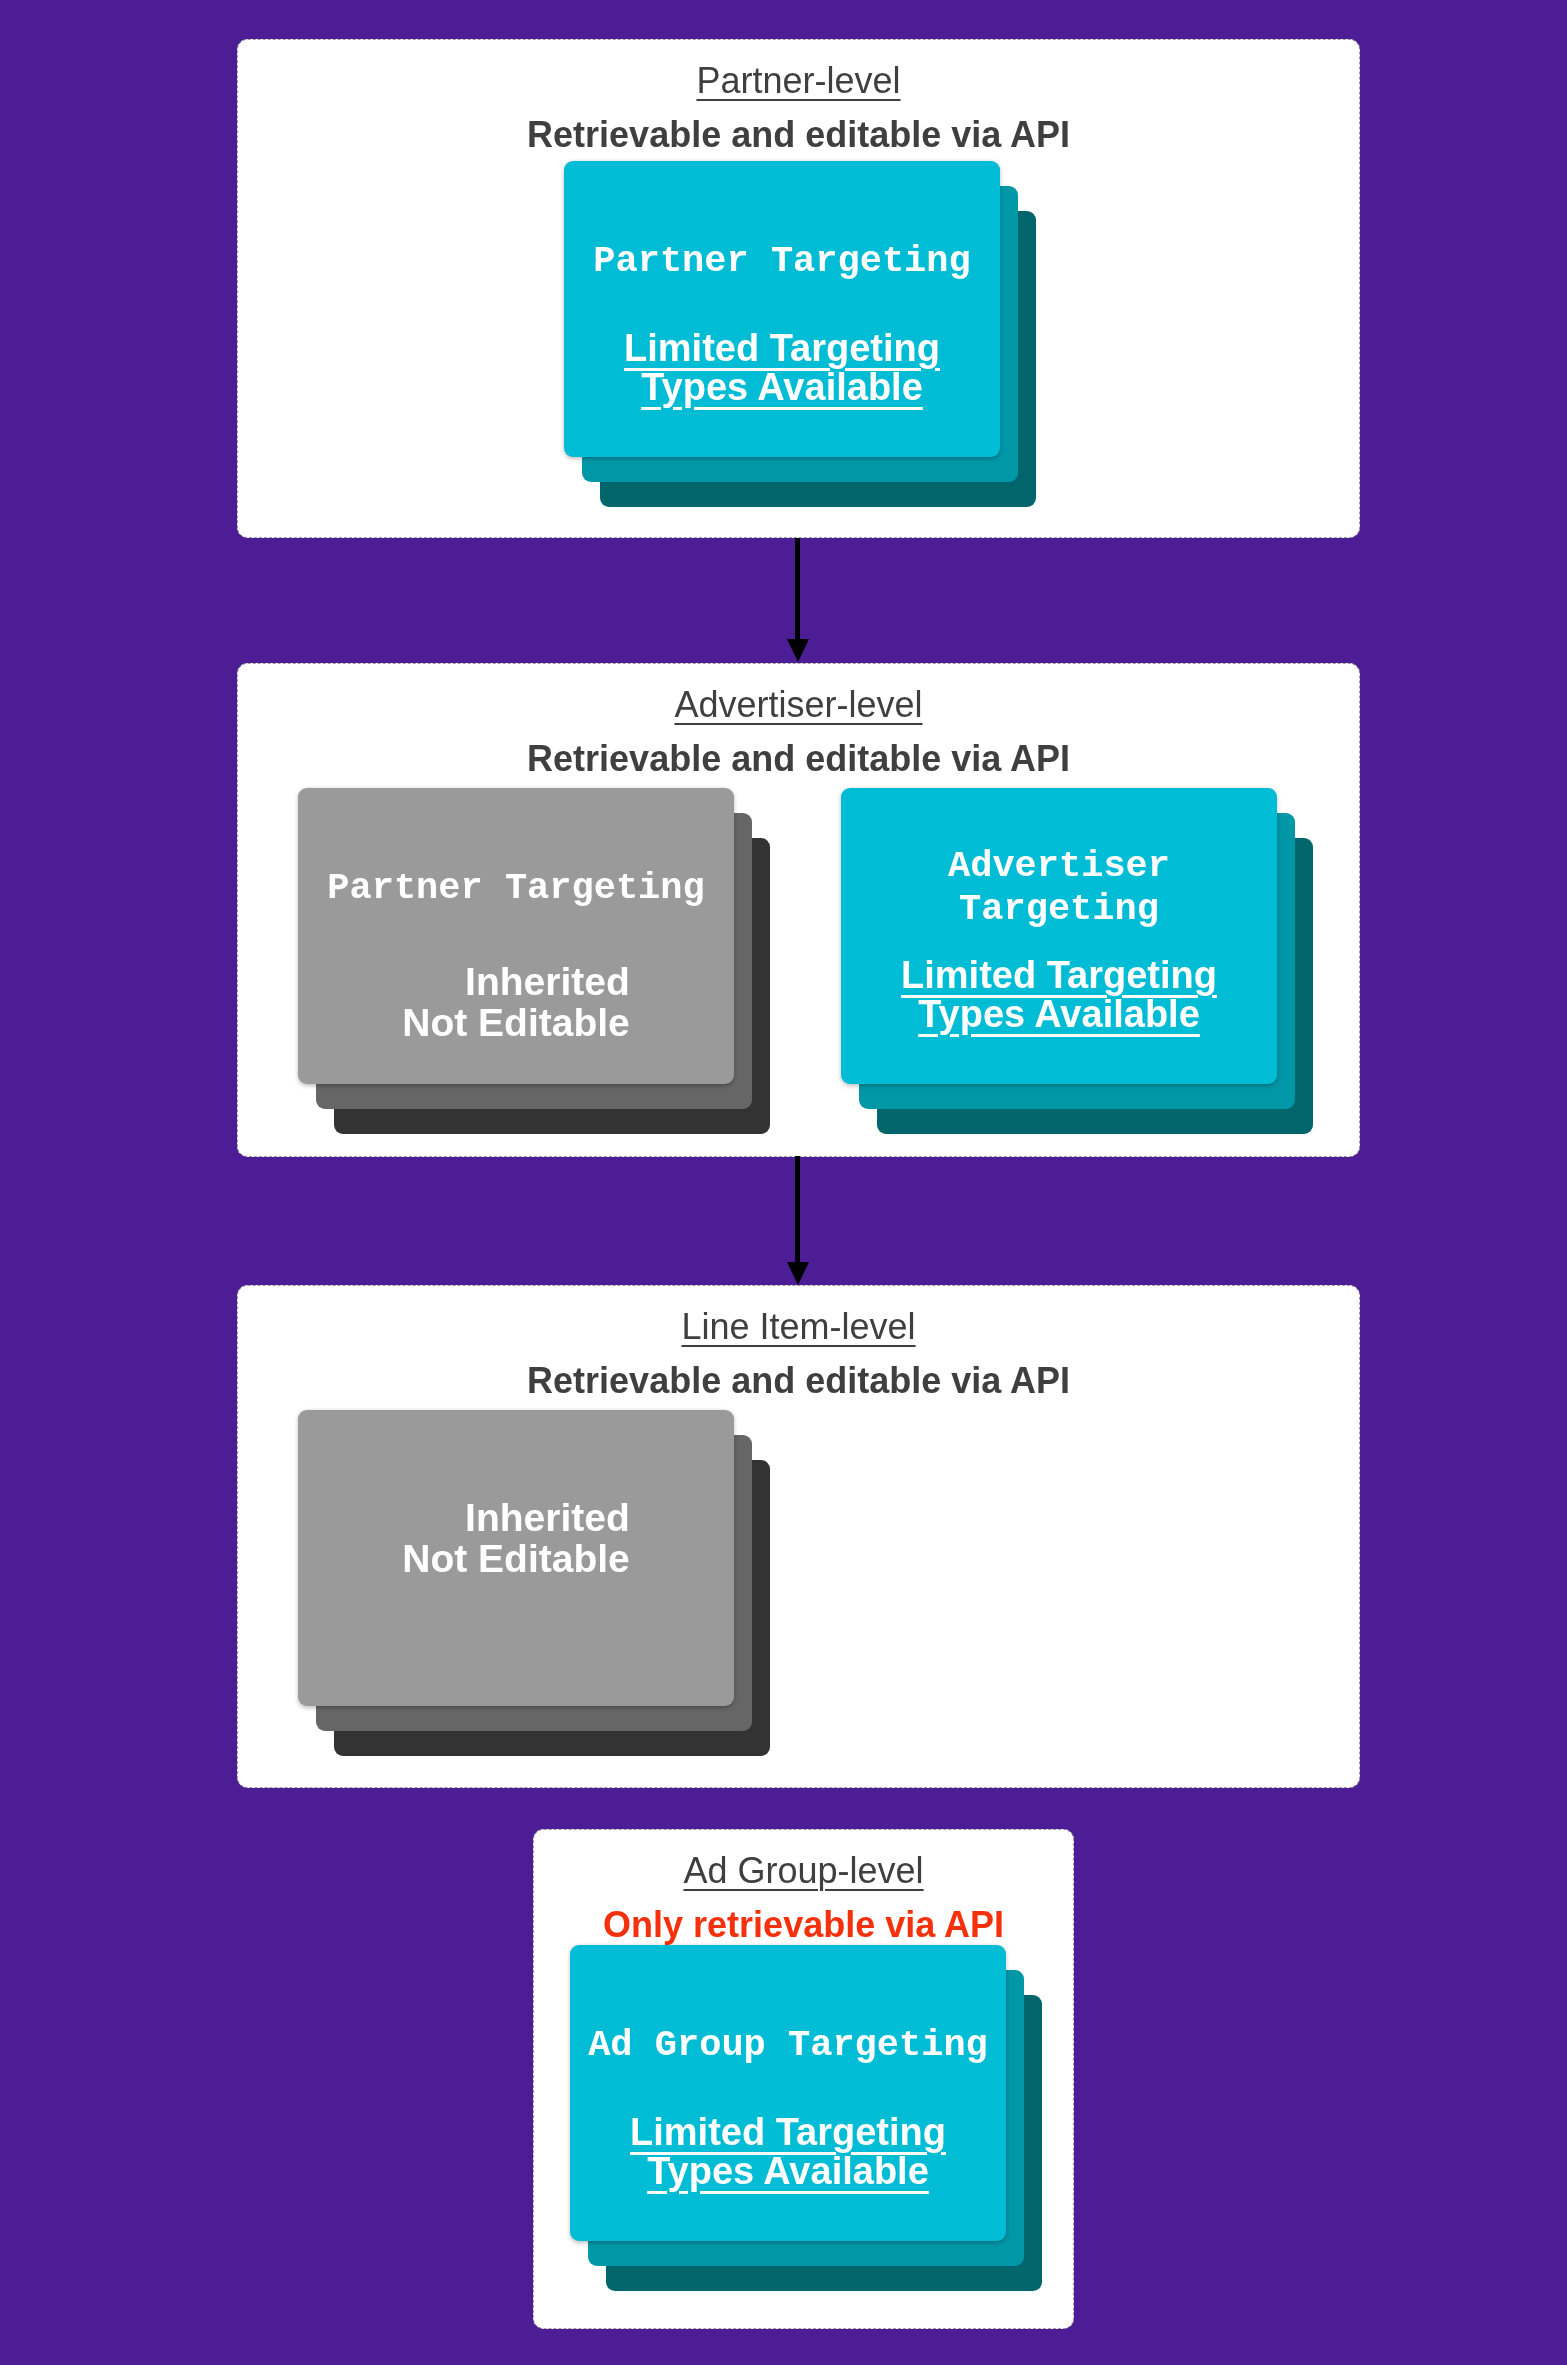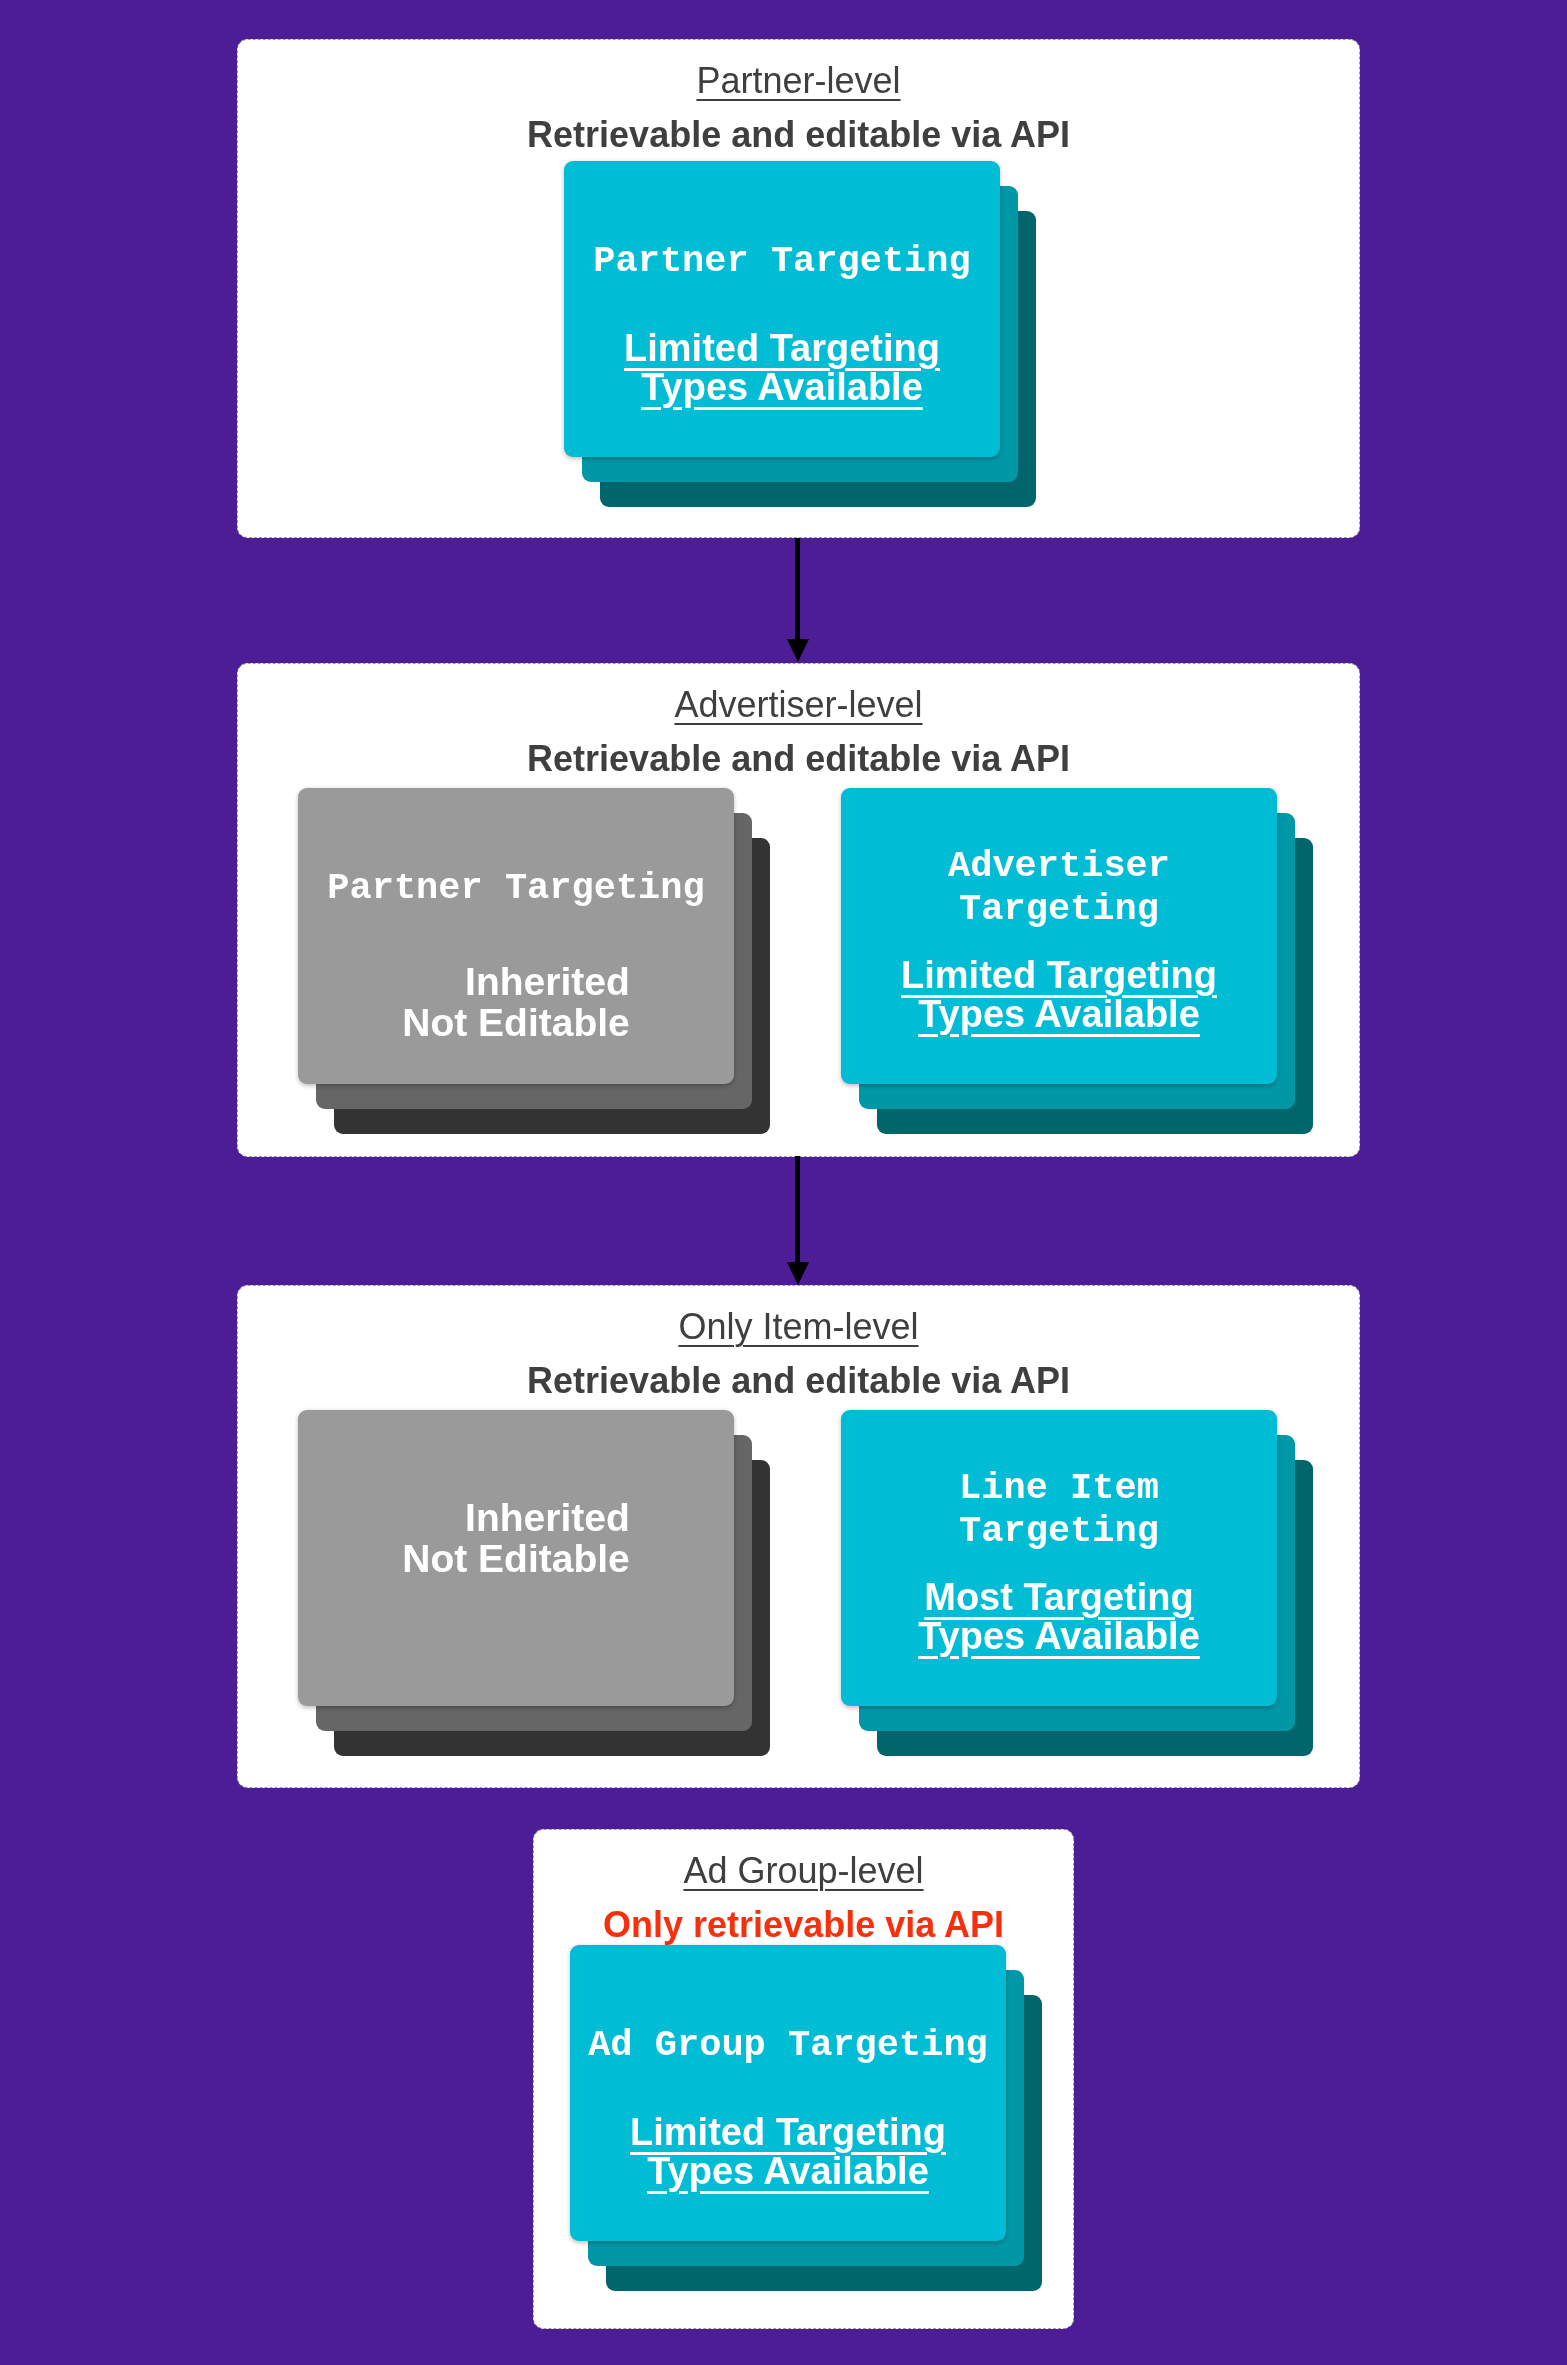--- a/index.html
+++ b/index.html
@@ -110,39 +110,31 @@
     </div>
   </section>
 
   <div class="arrow" style="left:786px;top:1156px;height:129px">
     <div class="arrow-line"></div>
     <div class="arrow-head"></div>
   </div>
 
   <section class="level-box" style="left:237px;top:1285px;width:1123px;height:503px">
     <div class="level-title">
-      <span class="u">Only Item-level</span>
+      <span class="u">Line Item-level</span>
     </div>
     <div class="level-subtitle">Retrievable and editable via API</div>
     <div class="stack gray" style="left:60px;top:124px">
       <div class="layer l2"></div>
       <div class="layer l1"></div>
       <div class="card">
         <div class="card-lines">
           <div>Inherited</div>
           <div>Not Editable</div>
         </div>
-      </div>
-    </div>
-    <div class="stack cyan" style="left:603px;top:124px">
-      <div class="layer l2"></div>
-      <div class="layer l1"></div>
-      <div class="card">
-        <div class="card-title">Line Item Targeting</div>
-        <div class="card-sub">Most Targeting Types Available</div>
       </div>
     </div>
   </section>
 
   <section class="level-box" style="left:533px;top:1829px;width:541px;height:500px">
     <div class="level-title">
       <span class="u">Ad Group-level</span>
     </div>
     <div class="level-subtitle red">Only retrievable via API</div>
     <div class="stack cyan" style="left:36px;top:115px">

